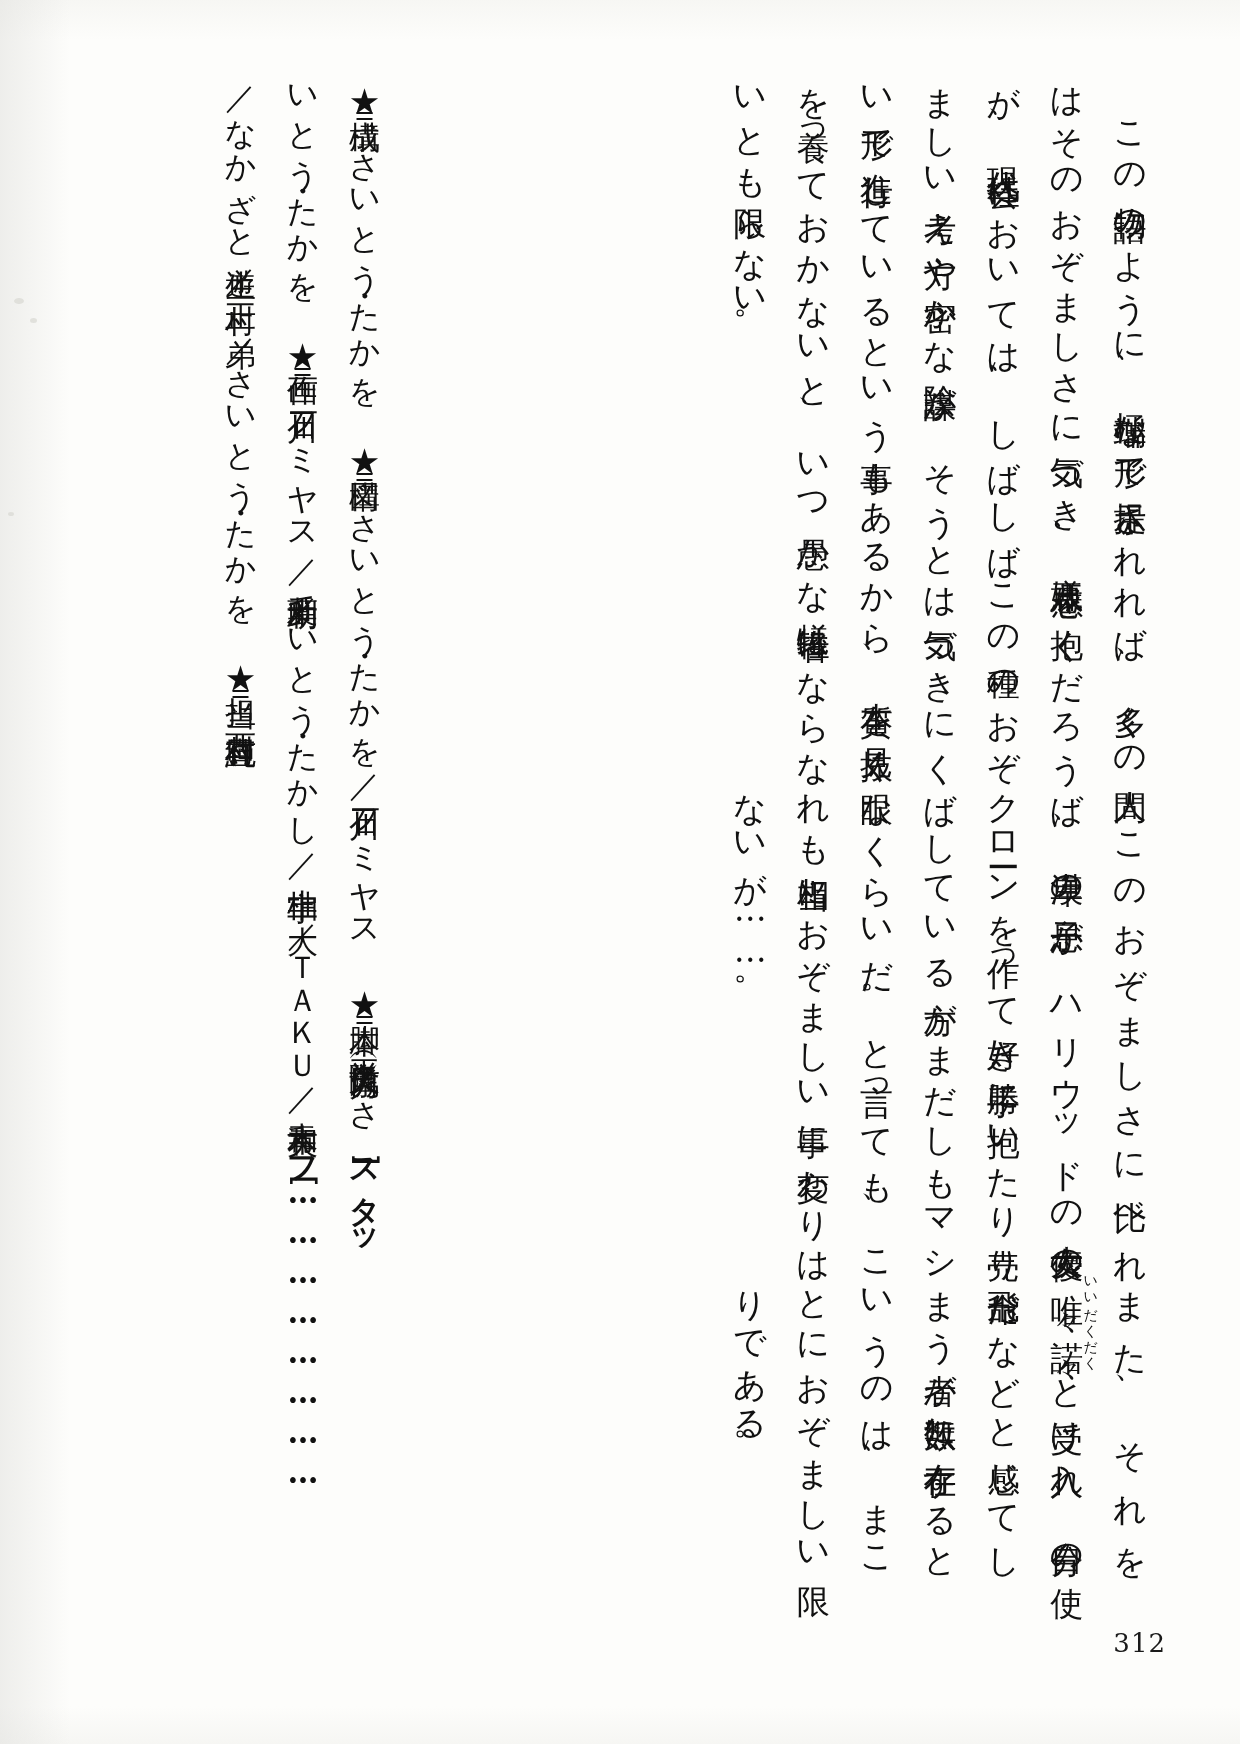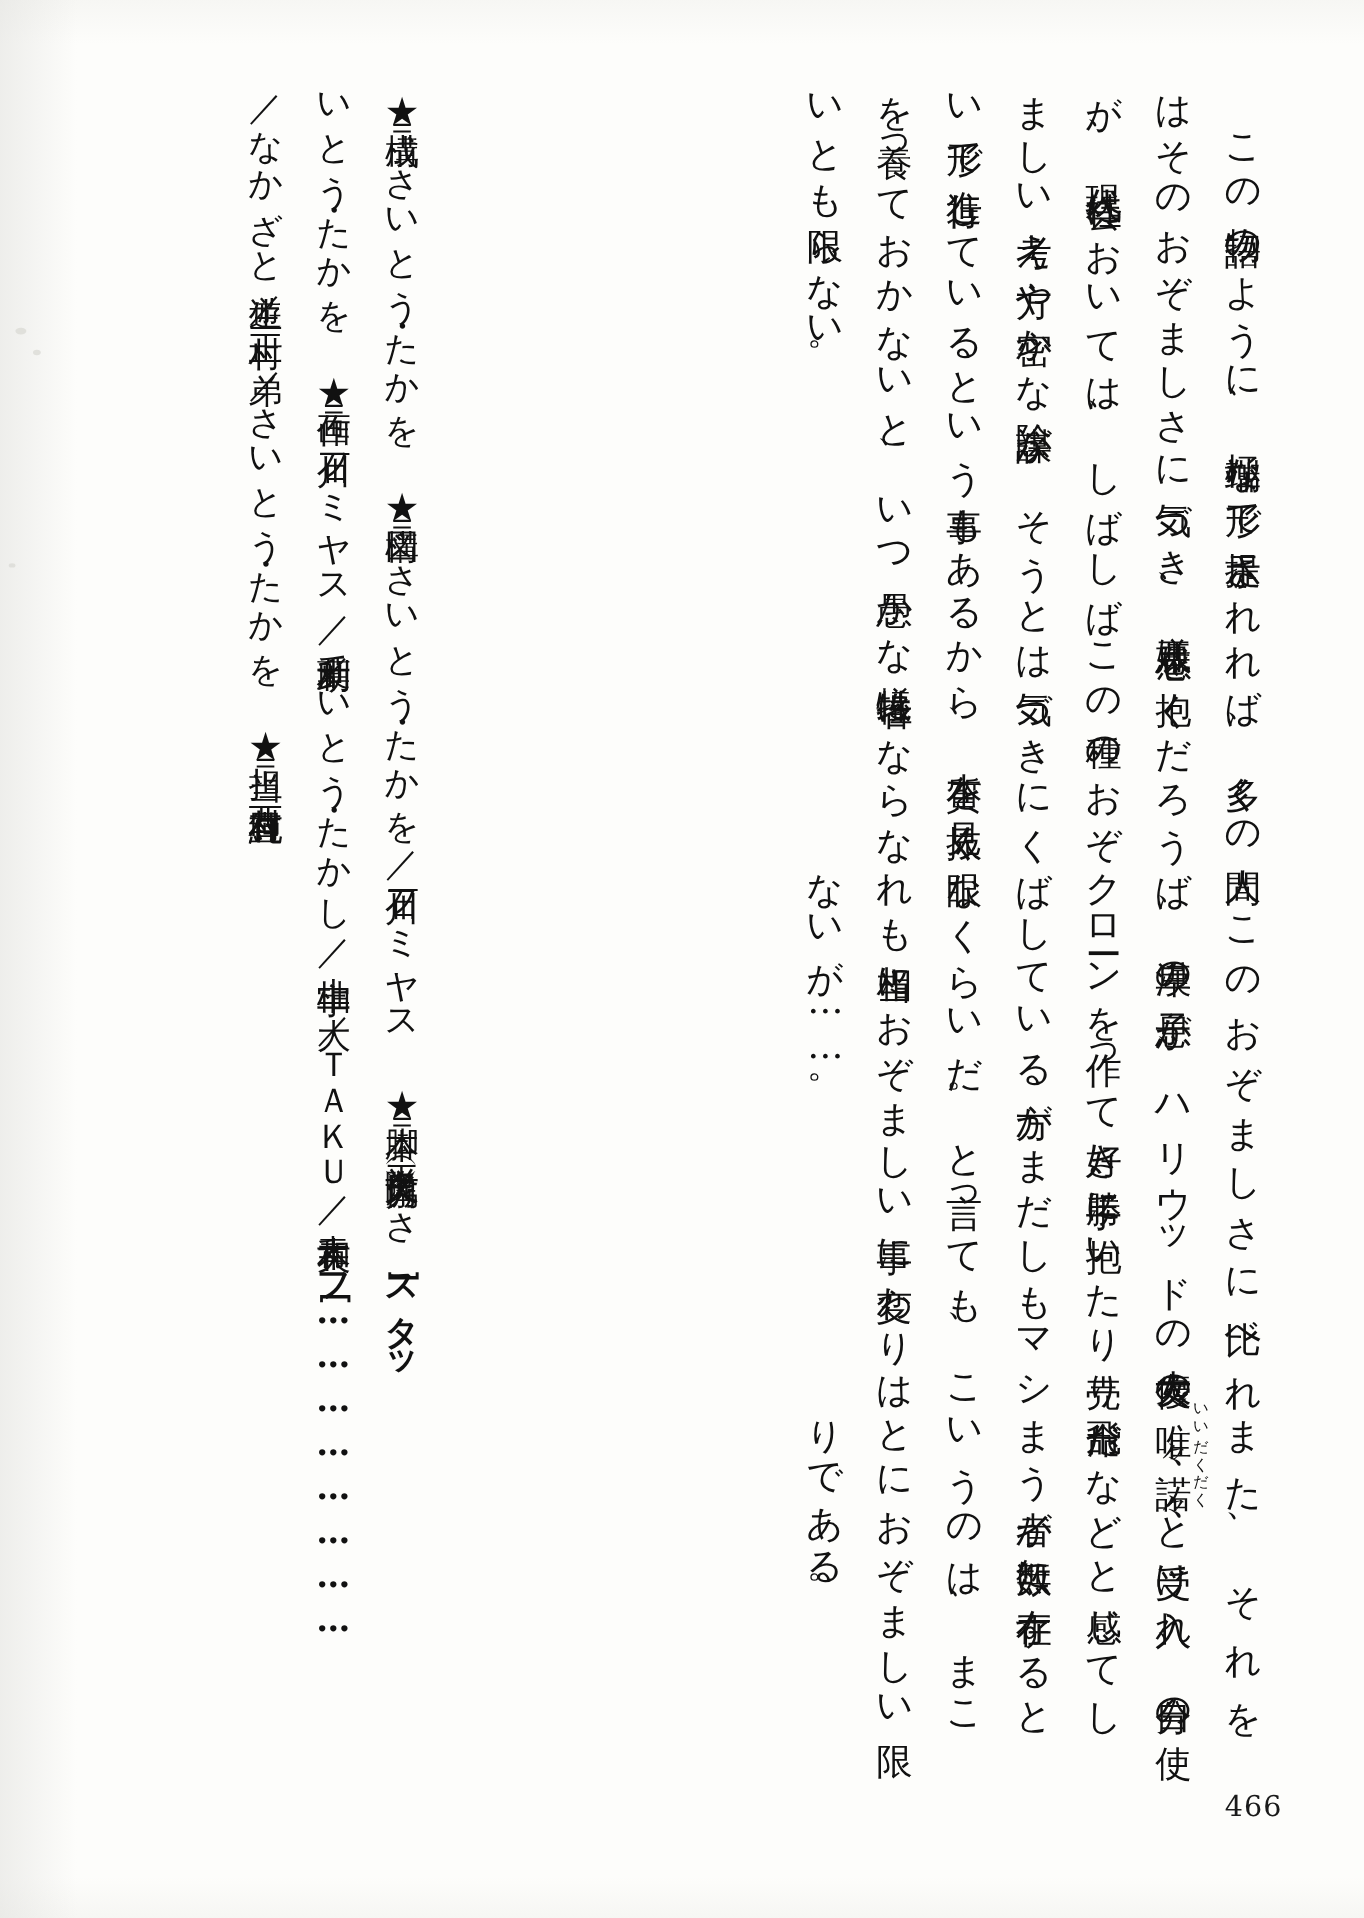--- a/index.html
+++ b/index.html
@@ -140,15 +140,15 @@
 
     <p class="para">　この物語のように、極端な形で提示されれば、多くの人間はそのおぞましさに気づき、嫌悪感を抱くだろうが、現代社会においては、しばしばこの種のおぞましい考え方や密かな陰謀が、そうとは気づきにくい形で進行しているという事もあるから、本質を見抜く眼を養っておかないと、いつ愚かな犠牲者にならないとも限らない。</p>
 
   </div>
 
   <div class="staff-block">
     <p class="staff-head"><span>［スタッフ］</span><span class="dots">……………………</span></p>
     <p class="staff-line">★構成＝さいとう・たかを　★構図＝さいとう・たかを／石川フミヤス　★脚本＝平良隆久（協力）／さいとう・たかを　★作画＝石川フミヤス／千葉利助／いとう・たかし／上柚宇　大／ＴＡＫＵ／青木和夫／なかざと遊生／正村　弟／さいとう・たかを　★担当＝西村直純</p>
   </div>
 
-  <div class="page-number">466</div>
+  <div class="page-number">312</div>
 
 </div>
 
 </body></html>

